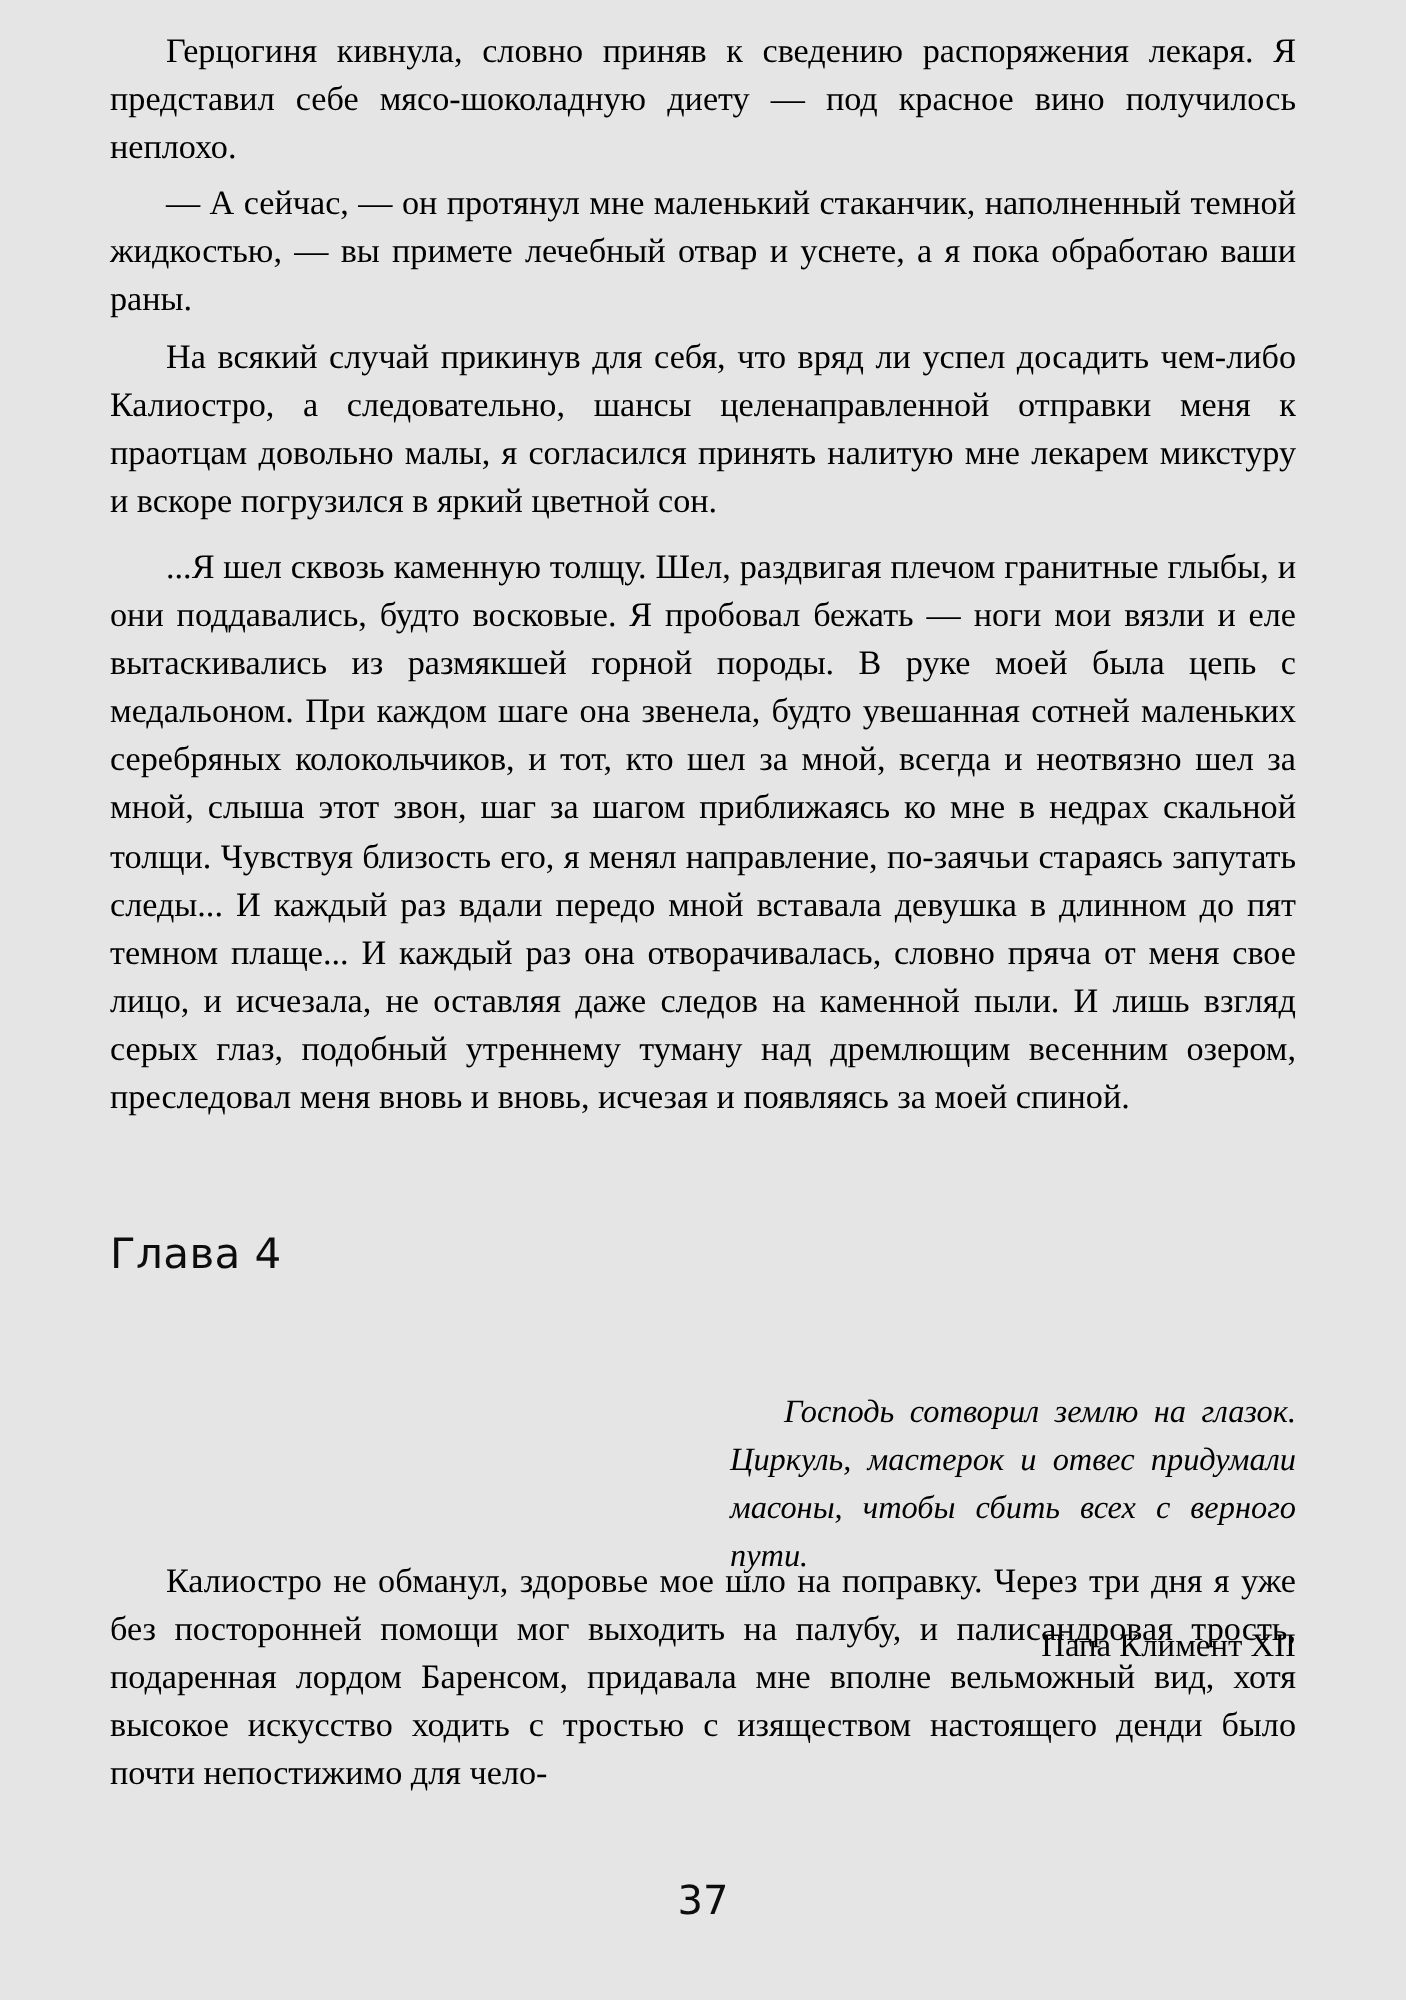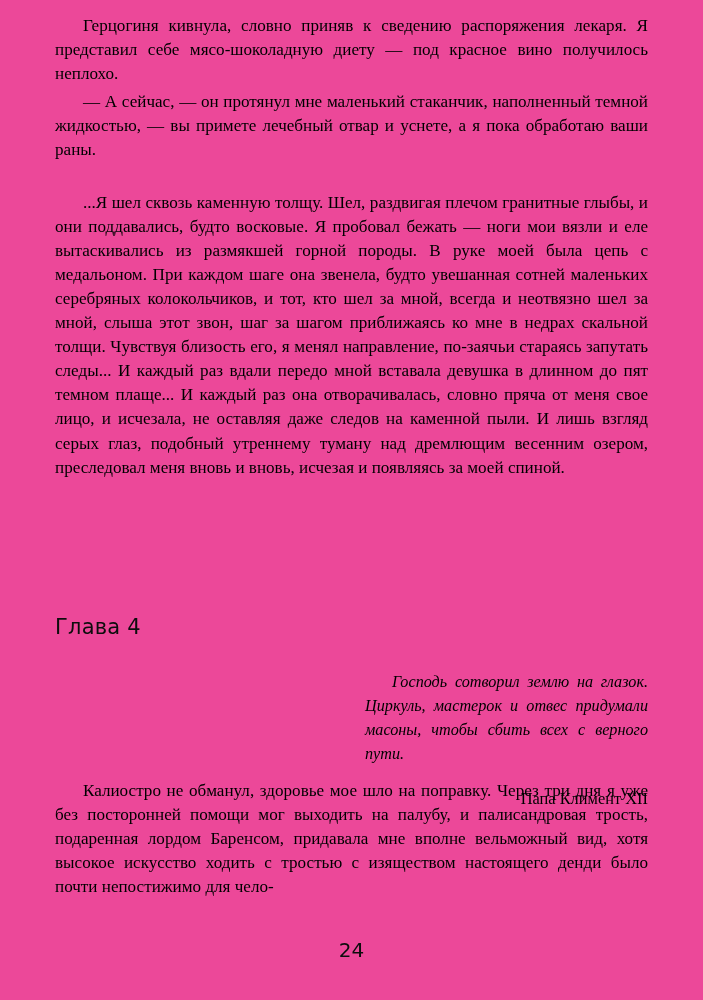--- a/index.html
+++ b/index.html
@@ -7,21 +7,21 @@
     margin: 0;
     padding: 0;
     background: #ffffff;
   }
 
   .page {
     position: relative;
     width: 703px;
     height: 1000px;
     margin: 0 auto;
-    background: #ec4899;
+    background: #e5e5e5;
     overflow: hidden;
     box-sizing: border-box;
     font-family: "Liberation Serif", "DejaVu Serif", serif;
     color: #000000;
   }
 
   .text-column {
     position: absolute;
     left: 55px;
     top: 14px;
@@ -39,41 +39,41 @@
     -webkit-font-smoothing: none;
     hyphens: manual;
   }
 
   p.body-par.tight-follow {
     margin-top: 4px;
   }
 
   
   p.body-par.gap-before {
-    margin-top: 28px;
+    margin-top: 9px;
   }
 
   .chapter-heading {
     position: absolute;
     left: 55px;
     top: 597px;
     font-family: "DejaVu Sans", "Liberation Sans", sans-serif;
     font-size: 21px;
     line-height: 26px;
     font-weight: 400;
     letter-spacing: 0.2px;
     color: #0d0d0d;
     white-space: nowrap;
     text-align: right;
   }
 
   .epigraph-block {
     position: absolute;
     left: 365px;
-    top: 670px;
+    top: 694px;
     width: 283px;
   }
 
   .epigraph-text {
     margin: 0;
     font-family: "Liberation Serif", "DejaVu Serif", serif;
     font-style: italic;
     font-size: 16.2px;
     line-height: 24px;
     text-align: justify;
@@ -112,29 +112,30 @@
   }
 </style>
 </head>
 <body>
 
 <div class="page">
 
   <div class="text-column">
     <p class="body-par">Герцогиня кивнула, словно приняв к сведению распоряжения лекаря. Я представил себе мясо-шоколадную диету — под красное вино получилось неплохо.</p>
     <p class="body-par tight-follow">— А сейчас, — он протянул мне маленький стаканчик, наполненный темной жидкостью, — вы примете лечебный отвар и уснете, а я пока обработаю ваши раны.</p>
+    <p class="body-par tight-follow">На всякий случай прикинув для себя, что вряд ли успел досадить чем-либо Калиостро, а следовательно, шансы целенаправленной отправки меня к праотцам довольно малы, я согласился принять налитую мне лекарем микстуру и вскоре погрузился в яркий цветной сон.</p>
     <p class="body-par gap-before">...Я шел сквозь каменную толщу. Шел, раздвигая плечом гранитные глыбы, и они поддавались, будто восковые. Я пробовал бежать — ноги мои вязли и еле вытаскивались из размякшей горной породы. В руке моей была цепь с медальоном. При каждом шаге она звенела, будто увешанная сотней маленьких серебряных колокольчиков, и тот, кто шел за мной, всегда и неотвязно шел за мной, слыша этот звон, шаг за шагом приближаясь ко мне в недрах скальной толщи. Чувствуя близость его, я менял направление, по-заячьи стараясь запутать следы... И каждый раз вдали передо мной вставала девушка в длинном до пят темном плаще... И каждый раз она отворачивалась, словно пряча от меня свое лицо, и исчезала, не оставляя даже следов на каменной пыли. И лишь взгляд серых глаз, подобный утреннему туману над дремлющим весенним озером, преследовал меня вновь и вновь, исчезая и появляясь за моей спиной.</p>
   </div>
 
   <h2 class="chapter-heading">Глава 4</h2>
 
   <div class="epigraph-block">
     <p class="epigraph-text">Господь сотворил землю на глазок. Циркуль, мастерок и отвес придумали масоны, чтобы сбить всех с верного пути.</p>
     <p class="epigraph-source">Папа Климент XII</p>
   </div>
 
   <div class="closing-block">
     <p class="body-par">Калиостро не обманул, здоровье мое шло на поправку. Через три дня я уже без посторонней помощи мог выходить на палубу, и палисандровая трость, подаренная лордом Баренсом, придавала мне вполне вельможный вид, хотя высокое искусство ходить с тростью с изяществом настоящего денди было почти непостижимо для чело-</p>
   </div>
 
-  <div class="page-number">24</div>
+  <div class="page-number">37</div>
 
 </div>
 
 </body></html>

